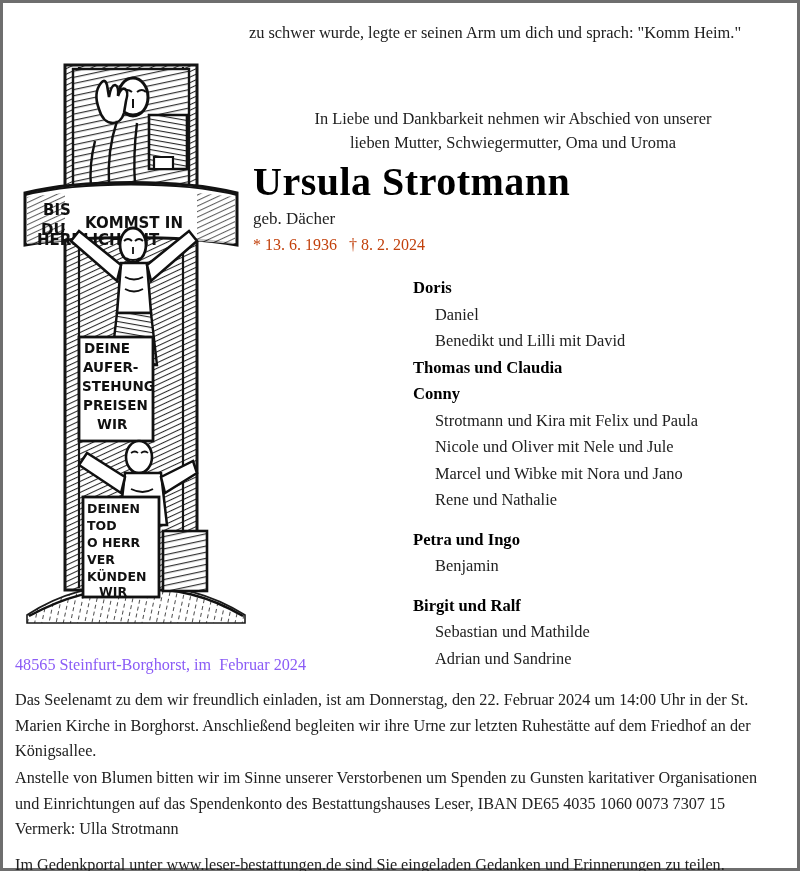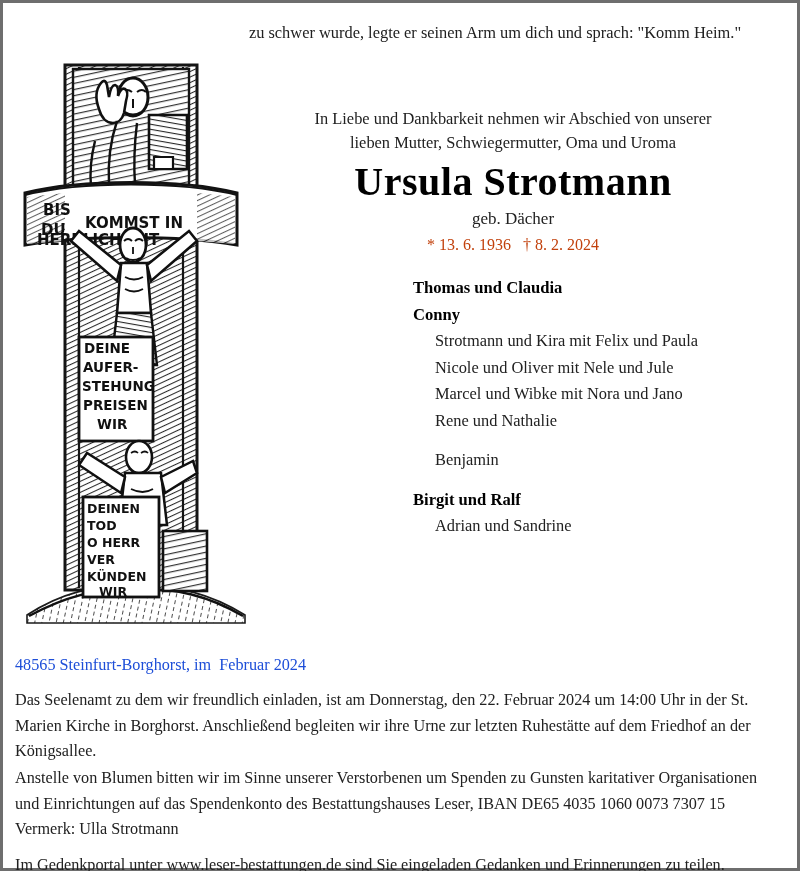--- a/index.html
+++ b/index.html
@@ -49,21 +49,20 @@
     line-height: 24px;
     color: #212121;
   }
 
   
   .nameblock {
     position: absolute;
     left: 250px;
     top: 155px;
     width: 520px;
-    text-align: center;
   }
   .deceased-name {
     font-size: 40px;
     font-weight: bold;
     letter-spacing: 0.5px;
     line-height: 48px;
     color: #000000;
   }
   .maiden-name {
     font-size: 17px;
@@ -99,21 +98,21 @@
     padding-left: 22px;
   }
 
   
   .place-date {
     position: absolute;
     left: 12px;
     top: 650px;
     font-size: 16.2px;
     line-height: 24px;
-    color: #1d4ed8;
+    color: #8b5cf6;
     white-space: pre;
   }
   .para {
     position: absolute;
     left: 12px;
     width: 770px;
     font-size: 16.2px;
     line-height: 25.5px;
     color: #212121;
     text-align: left;
@@ -268,34 +267,41 @@
   </div>
 
   <div class="nameblock">
     <div class="deceased-name">Ursula Strotmann</div>
     <div class="maiden-name">geb. Dächer</div>
     <div class="life-dates">* 13. 6. 1936   † 8. 2. 2024</div>
   </div>
 
   <div class="family">
     <div class="fam-group">
+      <div class="fam-head">Doris</div>
+      <div class="fam-member">Daniel</div>
+      <div class="fam-member">Benedikt und Lilli mit David</div>
+    </div>
+    <div class="fam-group">
       <div class="fam-head">Thomas und Claudia</div>
     </div>
     <div class="fam-group">
       <div class="fam-head">Conny</div>
       <div class="fam-member">Strotmann und Kira mit Felix und Paula</div>
       <div class="fam-member">Nicole und Oliver mit Nele und Jule</div>
       <div class="fam-member">Marcel und Wibke mit Nora und Jano</div>
       <div class="fam-member">Rene und Nathalie</div>
     </div>
     <div class="fam-group spaced">
+      <div class="fam-head">Petra und Ingo</div>
       <div class="fam-member">Benjamin</div>
     </div>
     <div class="fam-group spaced">
       <div class="fam-head">Birgit und Ralf</div>
+      <div class="fam-member">Sebastian und Mathilde</div>
       <div class="fam-member">Adrian und Sandrine</div>
     </div>
   </div>
 
   <div class="place-date">48565 Steinfurt-Borghorst, im  Februar 2024</div>
 
   <div class="para para-service">Das Seelenamt zu dem wir freundlich einladen, ist am Donnerstag, den 22. Februar 2024 um 14:00 Uhr in der St. Marien Kirche in Borghorst. Anschließend begleiten wir ihre Urne zur letzten Ruhestätte auf dem Friedhof an der Königsallee.</div>
 
   <div class="para para-donation">Anstelle von Blumen bitten wir im Sinne unserer Verstorbenen um Spenden zu Gunsten karitativer Organisationen und Einrichtungen auf das Spendenkonto des Bestattungshauses Leser, IBAN DE65 4035 1060 0073 7307 15 Vermerk: Ulla Strotmann</div>
 

